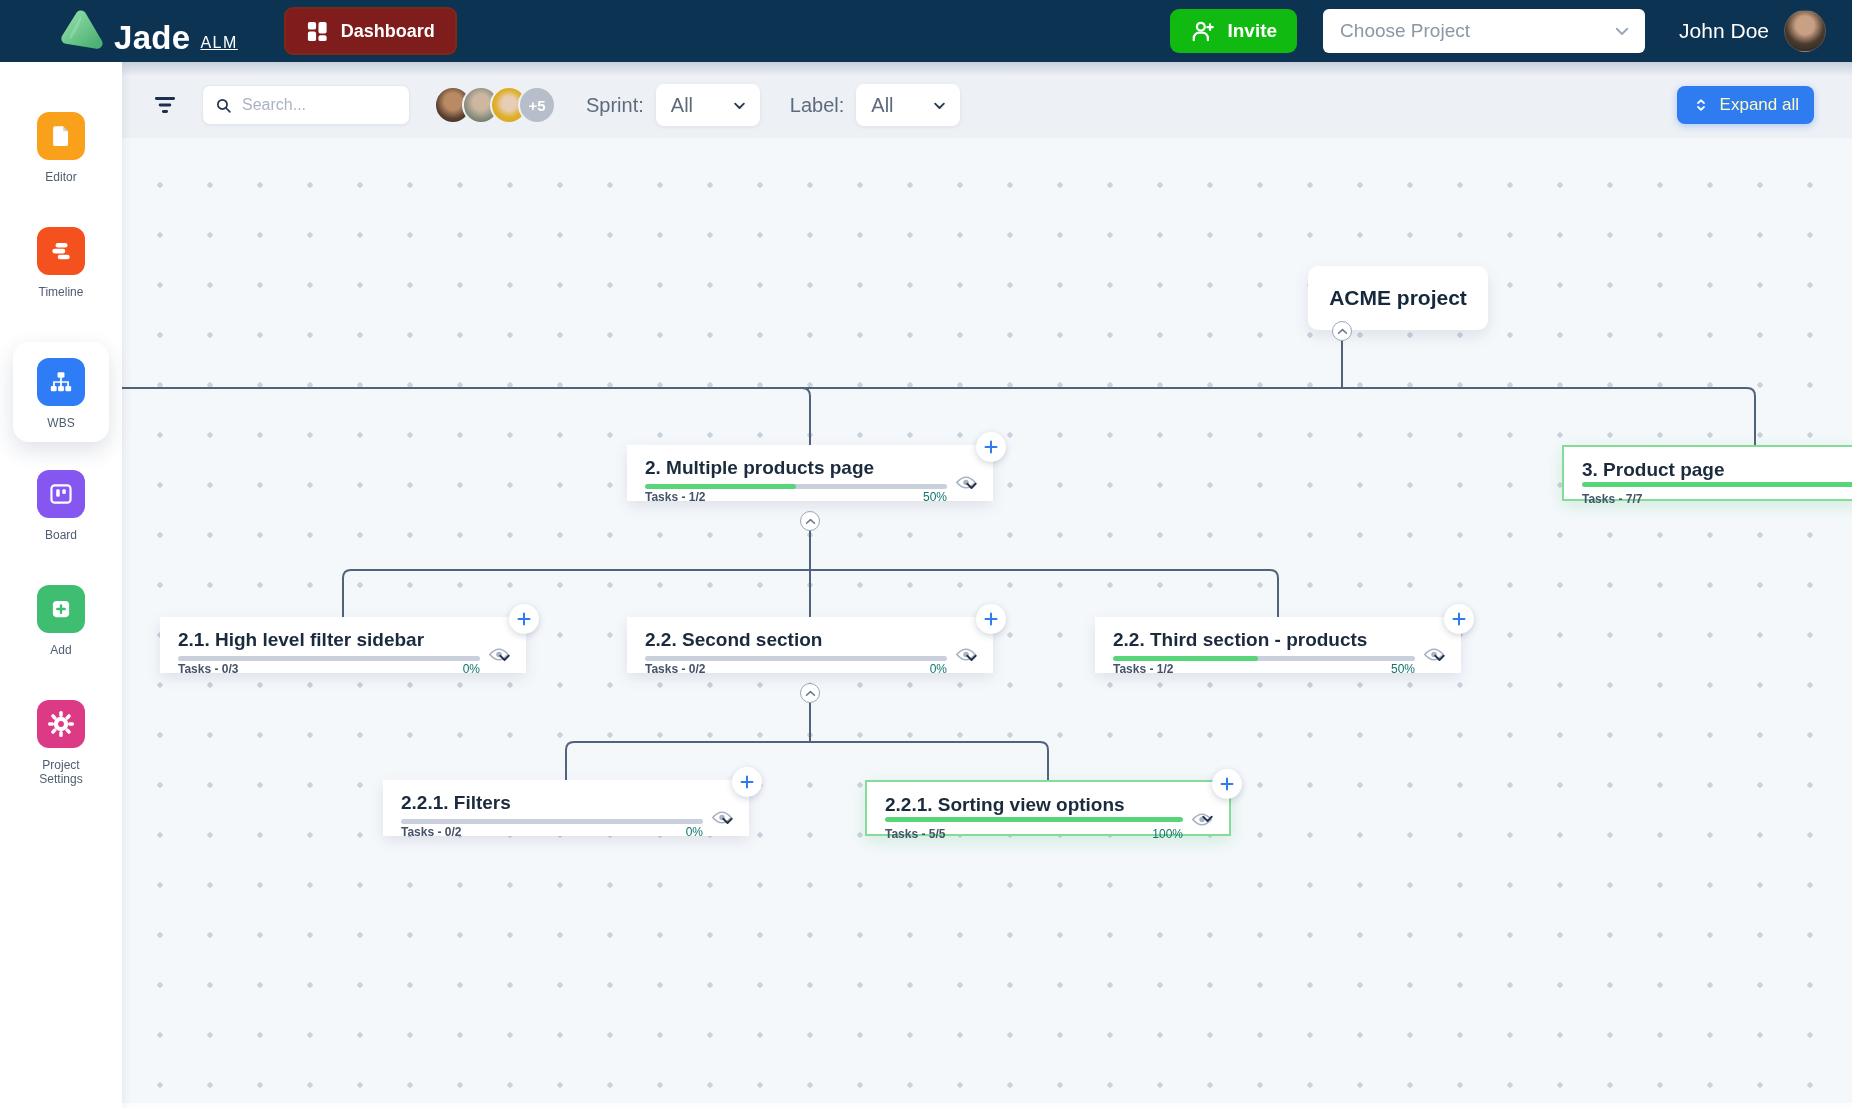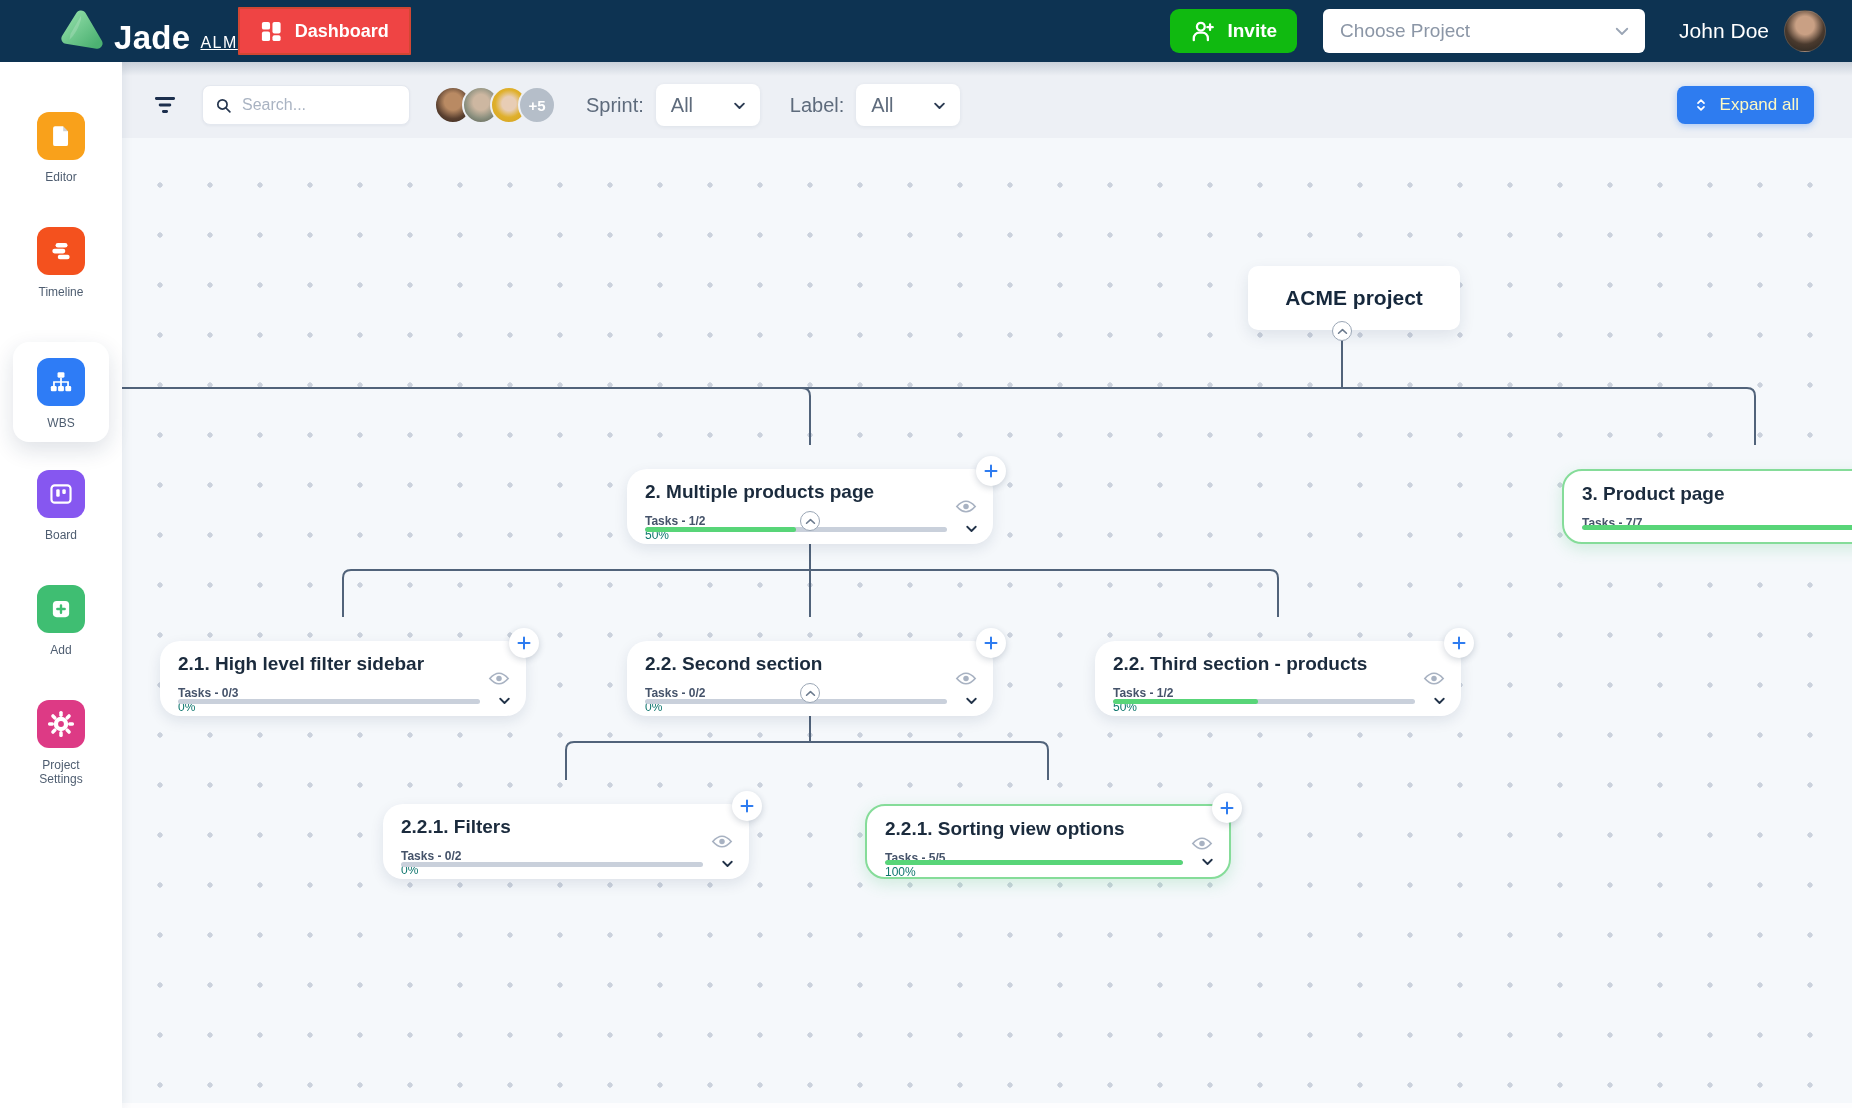--- a/index.html
+++ b/index.html
@@ -12,23 +12,23 @@
 
   
   .navbar {
     position:absolute; top:0; left:0; right:0; height:62px;
     background:#0d3352; display:flex; align-items:center; z-index:40;
   }
   .brand { display:flex; align-items:flex-end; margin-left:58px; gap:10px; cursor:pointer; }
   .brand-name { color:#fff; font-size:33px; font-weight:600; letter-spacing:.3px; line-height:1; }
   .brand-suffix { color:#fff; font-size:16px; letter-spacing:1.5px; line-height:1; margin-bottom:3px;text-decoration:underline; }
   .dashboard-btn {
-    height:48px; padding:0 22px; border:0; cursor:pointer;
-    background:#ef4444; box-shadow:inset 0 0 0 2px rgba(120,80,0,.25);
-    border-radius:1px; display:flex; align-items:center; gap:12px;
+    margin-left:46px; height:48px; padding:0 22px; border:0; cursor:pointer;
+    background:#7f1d1d; box-shadow:inset 0 0 0 2px rgba(120,80,0,.25);
+    border-radius:9px; display:flex; align-items:center; gap:12px;
     color:#fff; font-size:18px; font-weight:700; font-family:inherit;
   }
   .invite-btn {
     margin-left:auto; height:44px; padding:16px 20px; border:0; cursor:pointer;
     background:#10ba10; border-radius:9px; display:flex; align-items:center; gap:11px;
     color:#fff; font-size:19px; font-weight:600; font-family:inherit;
   }
   .project-select {
     width:322px; height:44px; margin-left:26px; background:#fff; border-radius:6px;
     display:flex; align-items:center; padding:0 14px 0 17px; cursor:pointer;
@@ -110,33 +110,33 @@
     background:#2e7cf0; border-radius:8px; color:#fef9c3; font-size:17px; font-weight:500;
     display:flex; align-items:center; gap:10px; font-family:inherit;
     box-shadow:0 2px 7px rgba(46,124,240,.35);
   }
 
   
   .wires { position:absolute; inset:0; width:100%; height:100%; }
   .wires path { stroke:#51637a; stroke-width:2; fill:none; }
 
   .root-node {
-    position:absolute; left:1126px; top:204px; width:212px; height:64px;
+    position:absolute; left:1186px; top:204px; width:180px; height:64px;
     background:#fff; border-radius:10px; box-shadow:0 6px 16px rgba(23,43,77,.10);
     display:flex; align-items:center; justify-content:center; cursor:pointer;
     font-size:21px; font-weight:600; color:#16283c;
   }
   .node {
-    position:absolute; width:366px; height:75px; background:#fff; border-radius:20px;
-    box-shadow:0 5px 14px rgba(23,43,77,.10); padding:12px 16px 10px 18px; cursor:pointer;margin-top:24px;
+    position:absolute; width:366px; height:56px; background:#fff; border-radius:0;
+    box-shadow:0 5px 14px rgba(23,43,77,.10); padding:12px 16px 10px 18px; cursor:pointer;
   }
   .node.done { border:2px solid #85dc99; box-shadow:0 5px 16px rgba(60,190,110,.20); }
   .node-title { font-size:19px; font-weight:700; color:#1b2b3d; white-space:nowrap; }
   .eye { position:absolute; right:16px; top:30px; color:#a8b2c2; cursor:pointer; display:flex; }
-  .meta { position:absolute; left:18px; right:46px; top:45px; display:flex; justify-content:space-between; align-items:flex-start;flex-direction:column; }
+  .meta { position:absolute; left:18px; right:46px; top:45px; display:flex; justify-content:space-between; align-items:flex-start; }
   .tasks { font-size:12px; font-weight:700; color:#45536a; }
   .pct { font-size:12px; font-weight:400; color:#0f766e; }
   .track { position:absolute; left:18px; right:46px; bottom:12px; height:5px; border-radius:3px; background:#c9d0db; overflow:hidden; }
   .fill { height:100%; background:#58d578; border-radius:3px; }
   .chev { position:absolute; right:13px; bottom:7px; color:#223349; cursor:pointer; display:flex; }
   .plus {
     position:absolute; top:-13px; right:-13px; width:30px; height:30px; border-radius:50%;
     background:#fff; border:0; cursor:pointer; padding:0;
     box-shadow:0 2px 7px rgba(23,43,77,.20);
     display:flex; align-items:center; justify-content:center;

